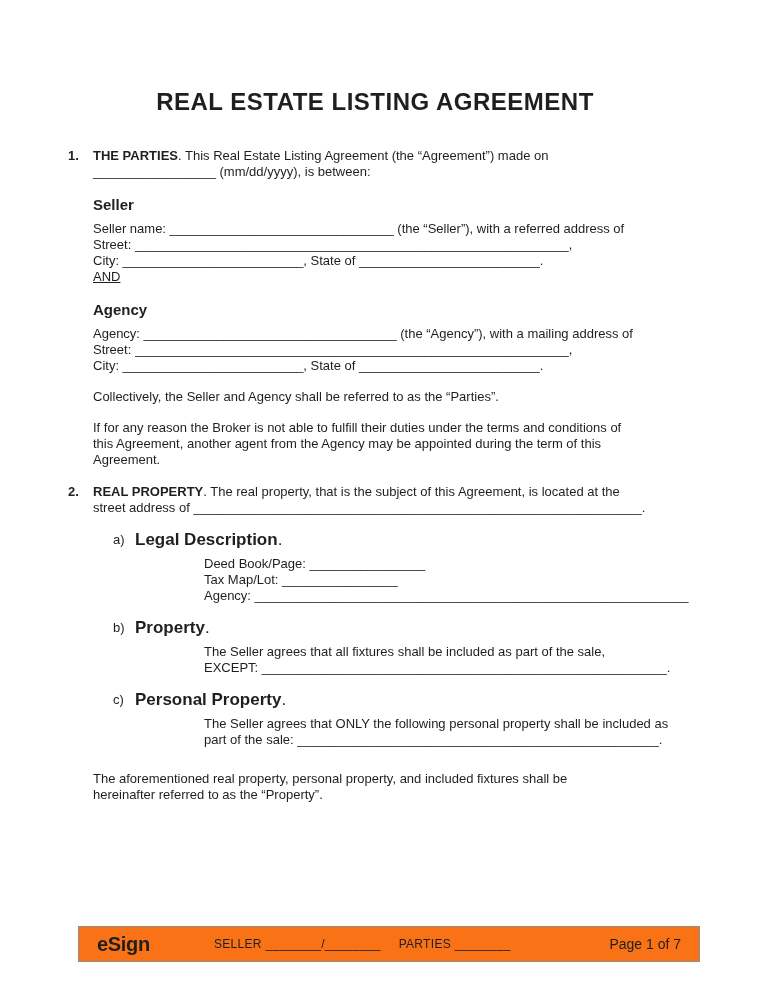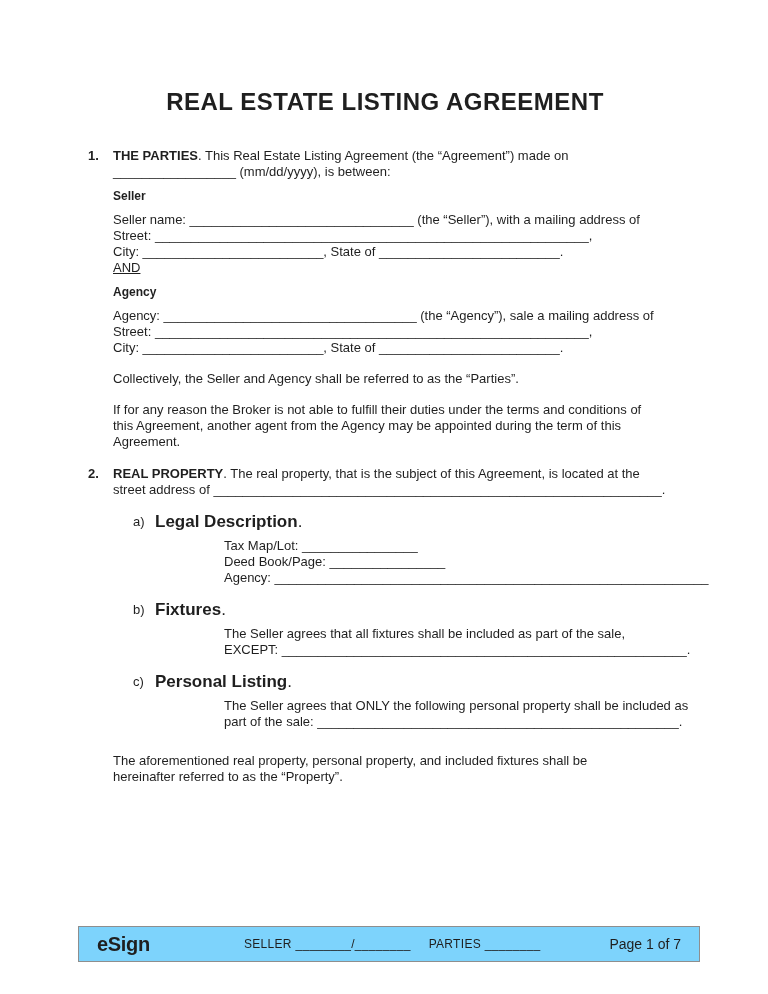--- a/index.html
+++ b/index.html
@@ -11,21 +11,21 @@
     font-family: "Liberation Sans", "DejaVu Sans", sans-serif;
     color: #1f1f1f;
     overflow: hidden;
   }
   .page {
     position: absolute;
     inset: 0;
     background: #ffffff;
   }
   .content {
-    padding: 90px 86px 0 88px;
+    padding: 90px 86px 0 68px;
   }
   .doc-title {
     text-align: center;
     font-weight: bold;
     font-size: 24px;
     line-height: 24px;
     letter-spacing: 0.5px;
     margin-bottom: 34px;
     white-space: nowrap;
   }
@@ -46,23 +46,23 @@
     white-space: nowrap;
   }
   .bold { font-weight: bold; }
   .line {
     font-size: 13px;
     line-height: 16px;
     white-space: nowrap;
   }
   .group-heading {
     font-weight: bold;
-    font-size: 12px;
-    line-height: 16px;
-    margin-top: 8px;
+    font-size: 15px;
+    line-height: 16px;
+    margin-top: 17px;
     margin-bottom: 8px;
   }
   .para { margin-top: 15px; }
   .and-sep {
     text-decoration: underline;
   }
   .sec2 { margin-top: 16px; }
   .subsection {
     display: flex;
     align-items: flex-start;
@@ -85,36 +85,36 @@
   }
   .except-gap { margin-top: 0; }
   .closing { margin-top: 23px; }
   .footer-bar {
     position: absolute;
     left: 78px;
     top: 926px;
     width: 622px;
     height: 36px;
     border: 1px solid #8e8e8e;
-    background: #7dd3fc;
+    background: #f97316;
     display: flex;
     align-items: center;
     padding: 0 18px;
   }
   .brand {
     font-weight: bold;
     font-size: 20px;
     letter-spacing: -0.3px;
   }
   .sig {
     font-size: 12px;
     letter-spacing: 0.3px;
     white-space: nowrap;
   }
-  .sig-seller { margin-left: 94px; text-align: center; }
+  .sig-seller { margin-left: 64px; text-align: center; }
   .sig-broker { margin-left: 18px; }
   .page-num {
     margin-left: auto;
     font-size: 14px;
     white-space: nowrap;
   }
 </style>
 </head>
 <body>
 
@@ -125,28 +125,28 @@
 
     <div class="section">
       <div class="sec-number">1.</div>
       <div class="sec-body">
         <div>
           <span class="bold">THE PARTIES</span><span>. This Real Estate Listing Agreement (the “Agreement”) made on</span><br>
           <span>_________________ (mm/dd/yyyy), is between:</span>
         </div>
 
         <div class="group-heading">Seller</div>
-        <div class="line">Seller name: _______________________________ (the “Seller”), with a mailing address of</div>
+        <div class="line">Seller name: _______________________________ (the “Seller”), with a referred address of</div>
         <div class="line">Street: ____________________________________________________________,</div>
         <div class="line">City: _________________________, State of _________________________.</div>
 
         <div class="line and-sep">AND</div>
 
         <div class="group-heading">Agency</div>
-        <div class="line">Agency: ___________________________________ (the “Agency”), sale a mailing address of</div>
+        <div class="line">Agency: ___________________________________ (the “Agency”), with a mailing address of</div>
         <div class="line">Street: ____________________________________________________________,</div>
         <div class="line">City: _________________________, State of _________________________.</div>
 
         <div class="line para">Collectively, the Seller and Agency shall be referred to as the “Parties”.</div>
 
         <div class="para">
           <div class="line">If for any reason the Broker is not able to fulfill their duties under the terms and conditions of</div>
           <div class="line">this Agreement, another agent from the Agency may be appointed during the term of this</div>
           <div class="line">Agreement.</div>
         </div>
@@ -159,42 +159,42 @@
         <div>
           <span class="bold">REAL PROPERTY</span><span>. The real property, that is the subject of this Agreement, is located at the</span><br>
           <span>street address of ______________________________________________________________.</span>
         </div>
 
         <div class="subsection">
           <div class="sub-label">a)</div>
           <div>
             <div class="sub-heading"><span class="bold">Legal Description</span><span>.</span></div>
             <div class="sub-body">
+              <div class="line">Deed Book/Page: ________________</div>
               <div class="line">Tax Map/Lot: ________________</div>
-              <div class="line">Deed Book/Page: ________________</div>
               <div class="line">Agency: ____________________________________________________________</div>
             </div>
           </div>
         </div>
 
         <div class="subsection">
           <div class="sub-label">b)</div>
           <div>
-            <div class="sub-heading"><span class="bold">Fixtures</span><span>.</span></div>
+            <div class="sub-heading"><span class="bold">Property</span><span>.</span></div>
             <div class="sub-body">
               <div class="line">The Seller agrees that all fixtures shall be included as part of the sale,</div>
               <div class="line except-gap">EXCEPT: ________________________________________________________.</div>
             </div>
           </div>
         </div>
 
         <div class="subsection">
           <div class="sub-label">c)</div>
           <div>
-            <div class="sub-heading"><span class="bold">Personal Listing</span><span>.</span></div>
+            <div class="sub-heading"><span class="bold">Personal Property</span><span>.</span></div>
             <div class="sub-body">
               <div class="line">The Seller agrees that ONLY the following personal property shall be included as</div>
               <div class="line">part of the sale: __________________________________________________.</div>
             </div>
           </div>
         </div>
 
         <div class="closing">
           <div class="line">The aforementioned real property, personal property, and included fixtures shall be</div>
           <div class="line">hereinafter referred to as the “Property”.</div>

